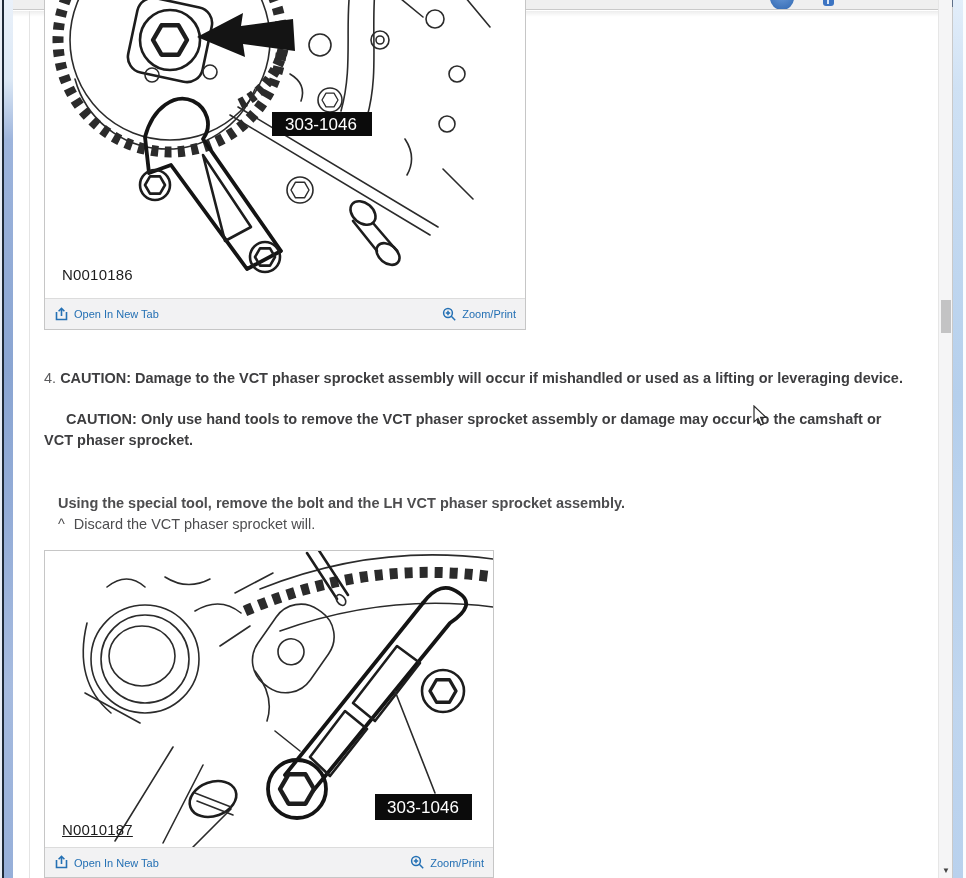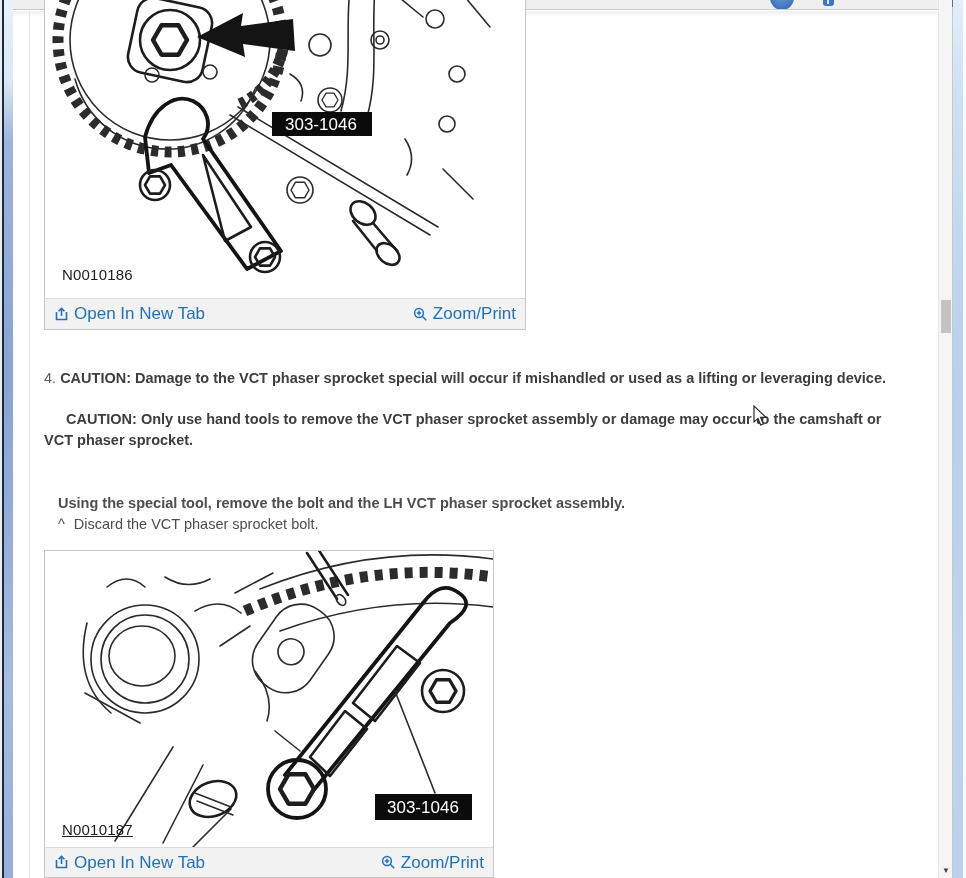--- a/index.html
+++ b/index.html
@@ -46,21 +46,21 @@
   #card1 .fig-area { bottom:31px; }
   #card2 .fig-area { bottom:30px; }
   .fig-area svg { display:block; width:100%; height:100%; }
   .fig-caption { position:absolute; left:17px; font-size:15px; color:#1c1c1c; letter-spacing:0.2px; }
   #card1 .fig-caption { top:277px; }
   #card2 .fig-caption { top:270px;text-decoration:underline; }
   .fig-footer { position:absolute; left:0; right:0; bottom:0; background:#f2f2f3; border-top:1px solid #dcdcdc;
     display:flex; align-items:center; justify-content:space-between; padding:0 9px; }
   #card1 .fig-footer { height:31px; }
   #card2 .fig-footer { height:30px; }
-  .fig-link { display:flex; align-items:center; gap:5px; color:#2470b4; font-size:17px;
+  .fig-link { display:flex; align-items:center; gap:5px; color:#2470b4; font-size:11px;
     text-decoration:none; cursor:pointer; }
   .fig-link svg { display:block; }
 
   
   .ln  { fill:none; stroke:#2b2b2b; stroke-width:1.6; stroke-linecap:round; stroke-linejoin:round; }
   .ln2 { fill:none; stroke:#1d1d1d; stroke-width:2.6; stroke-linecap:round; stroke-linejoin:round; }
   .ln3 { fill:none; stroke:#141414; stroke-width:3.8; stroke-linecap:round; stroke-linejoin:round; }
   .teeth { fill:none; stroke:#2b2b2b; stroke-width:11; }
   .lbl-box { fill:#0b0b0b; }
   .lbl-txt { fill:#ffffff; font-size:17px; font-family:"Liberation Sans",sans-serif; }
@@ -162,26 +162,26 @@
         <path d="M6,3.8 L6,8.2 M3.8,6 L8.2,6 M9.3,9.3 L13.2,13.2" stroke="#2470b4" stroke-width="1.5"></path>
       </svg>
       <span>Zoom/Print</span>
     </a>
   </div>
 </div>
 
 <div class="step-wrap">
   <div>
     <span class="step-num">4.</span>
-    <span class="bold">CAUTION: Damage to the VCT phaser sprocket special will occur if mishandled or used as a lifting or leveraging device.</span>
+    <span class="bold">CAUTION: Damage to the VCT phaser sprocket assembly will occur if mishandled or used as a lifting or leveraging device.</span>
   </div>
   <div class="p-caution2 bold">CAUTION: Only use hand tools to remove the VCT phaser sprocket assembly or damage may occur to the camshaft or VCT phaser sprocket.</div>
   <div class="p-instr">Using the special tool, remove the bolt and the LH VCT phaser sprocket assembly.</div>
   <div class="p-sub">
-    <span class="caret">^</span><span>Discard the VCT phaser sprocket bolt.</span>
+    <span class="caret">^</span><span>Discard the VCT phaser sprocket will.</span>
   </div>
 </div>
 
 <div class="fig-card" id="card2">
   <div class="fig-area">
     <svg viewBox="0 0 448 296">
       <defs>
         <path id="hex2" d="M10,0 L5,8.66 L-5,8.66 L-10,0 L-5,-8.66 L5,-8.66 Z"></path>
       </defs>
 

